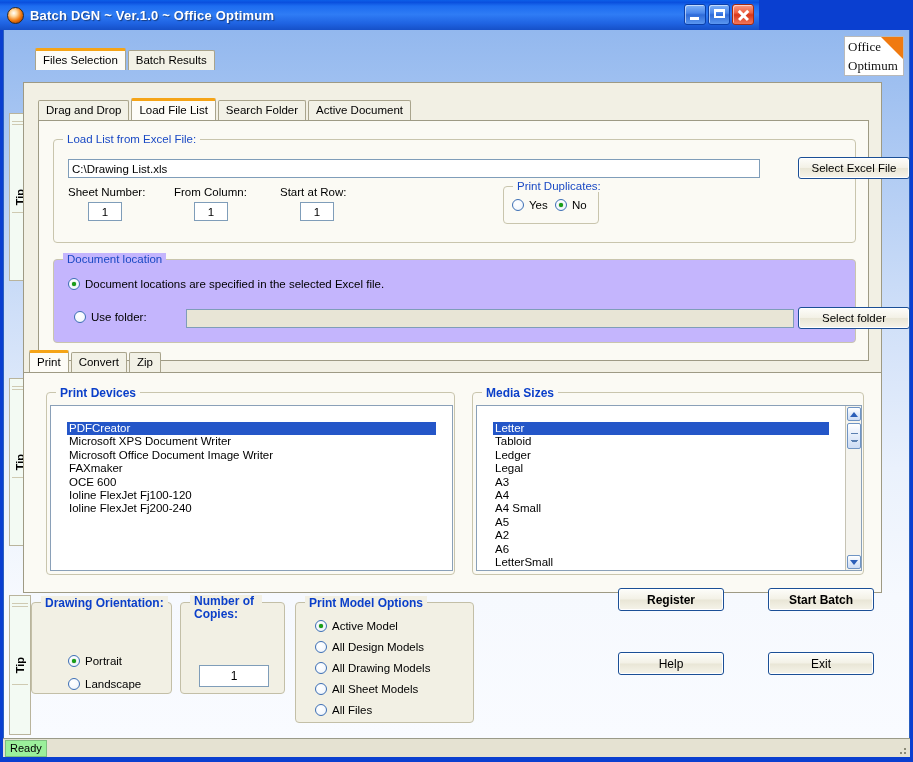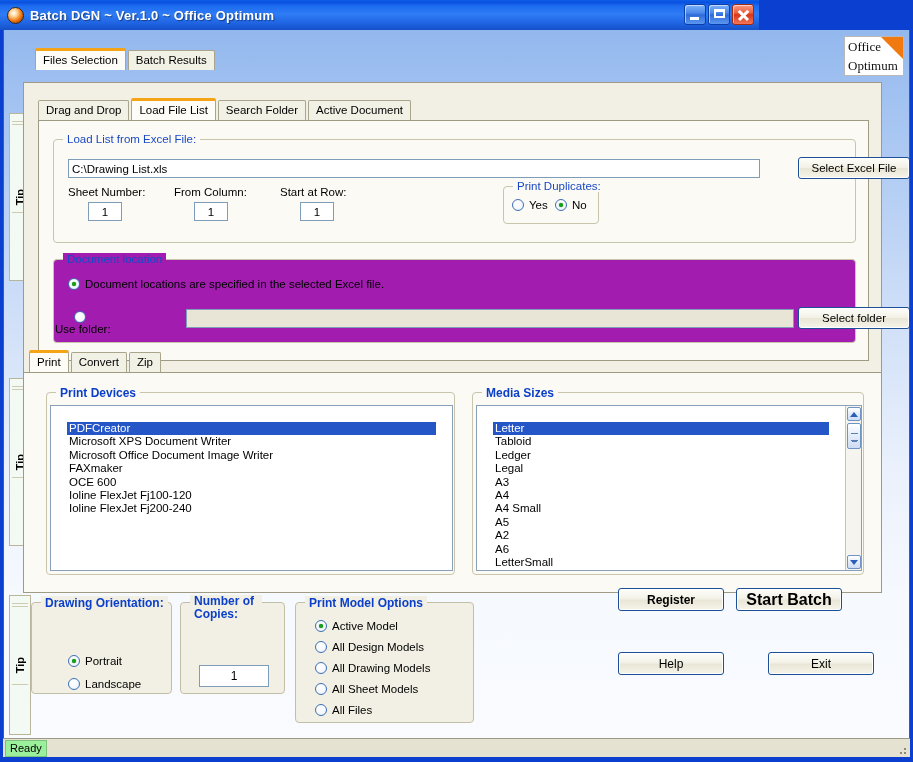--- a/index.html
+++ b/index.html
@@ -296,29 +296,29 @@
               <span class="dot"></span>
               <span class="rl">Yes</span>
             </div>
             <div class="radio on" style="left:51px;top:12px;">
               <span class="dot"></span>
               <span class="rl">No</span>
             </div>
           </div>
         </div>
 
-        <div class="gbox" style="left:14px;top:138px;width:803px;height:84px;background:#a21caf;">
+        <div class="gbox" style="left:14px;top:138px;width:803px;height:84px;background:#c4b5fd;">
           <span class="glabel">Document location</span>
 
           <div class="radio on" style="left:14px;top:18px;">
             <span class="dot"></span>
             <span class="rl">Document locations are specified in the selected Excel file.</span>
           </div>
 
-          <div class="radio" style="left:1px;top:51px;flex-direction:column;">
+          <div class="radio" style="left:20px;top:51px;">
             <span class="dot"></span>
             <span class="rl">Use folder:</span>
           </div>
           <input class="tx disabled" style="left: 132px; top: 49px; width: 608px; height: 19px;" value="">
           <div class="btn" style="left:744px;top:47px;width:112px;height:22px;">Select folder</div>
         </div>
 
       </div>
     </div>
 
@@ -414,21 +414,21 @@
         <span class="dot"></span>
         <span class="rl">All Sheet Models</span>
       </div>
       <div class="radio" style="left:19px;top:101px;">
         <span class="dot"></span>
         <span class="rl">All Files</span>
       </div>
     </div>
 
     <div class="btn bold" style="left:614px;top:558px;width:106px;height:23px;font-size:12px;">Register</div>
-    <div class="btn bold" style="left:732px;top:558px;width:106px;height:23px;font-size:16px;">Start Batch</div>
+    <div class="btn bold" style="left:764px;top:558px;width:106px;height:23px;font-size:12px;">Start Batch</div>
     <div class="btn" style="left:614px;top:622px;width:106px;height:23px;font-size:12px;">Help</div>
     <div class="btn" style="left:764px;top:622px;width:106px;height:23px;font-size:12px;">Exit</div>
 
   </div>
 
   <div class="statusbar">
     <span class="status-cell">Ready</span>
     <span class="grip"></span>
   </div>
 

